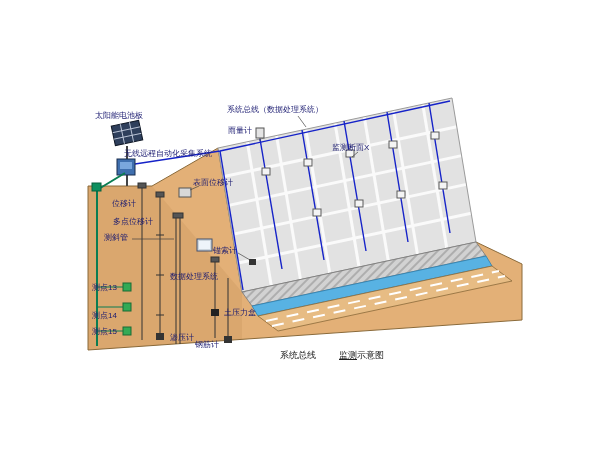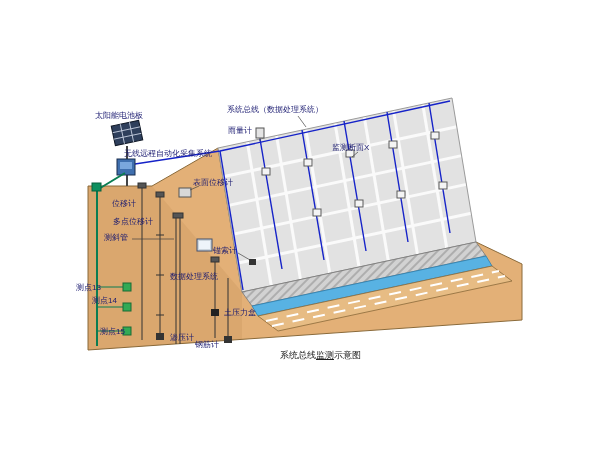--- a/index.html
+++ b/index.html
@@ -1,21 +1,21 @@
 <!DOCTYPE html>
 <html><head>
 <meta charset="utf-8">
 <style>
   html,body{margin:0;padding:0;background:#fff;}
   .stage{position:relative;width:544px;height:450px;background:#ffffff;overflow:hidden;
          font-family:"Liberation Sans",sans-serif;}
   svg{position:absolute;left:0;top:0;}
   .lbl{position:absolute;font-size:8px;line-height:1.1;color:#1a1a70;white-space:nowrap;z-index:5;}
   .caption{position:absolute;font-size:9px;color:#222;white-space:nowrap;z-index:5;}
-  .caption .u{text-decoration:underline;}
+  .caption .u{text-decoration:underline;margin-left:23px;}
 </style>
 </head>
 <body>
 
 <div class="stage">
 
   <svg width="600" height="450" viewBox="0 0 600 450">
     <defs>
       <pattern id="hatch" width="6" height="6" patternUnits="userSpaceOnUse" patternTransform="rotate(45)">
         <rect width="6" height="6" fill="#d2d2d2"></rect>
@@ -164,22 +164,22 @@
   <div class="lbl" style="left:227px;top:106px">系统总线（数据处理系统）</div>
   <div class="lbl" style="left:228px;top:127px">雨量计</div>
   <div class="lbl" style="left:332px;top:144px">监测断面X</div>
   <div class="lbl" style="left:124px;top:150px">无线远程自动化采集系统</div>
   <div class="lbl" style="left:193px;top:179px">表面位移计</div>
   <div class="lbl" style="left:112px;top:200px">位移计</div>
   <div class="lbl" style="left:113px;top:218px">多点位移计</div>
   <div class="lbl" style="left:104px;top:234px">测斜管</div>
   <div class="lbl" style="left:170px;top:273px">数据处理系统</div>
   <div class="lbl" style="left:213px;top:247px">锚索计</div>
-  <div class="lbl" style="left:76px;top:284px">测点13</div>
-  <div class="lbl" style="left:92px;top:297px">测点14</div>
-  <div class="lbl" style="left:100px;top:328px">测点15</div>
+  <div class="lbl" style="left:92px;top:284px">测点13</div>
+  <div class="lbl" style="left:92px;top:312px">测点14</div>
+  <div class="lbl" style="left:92px;top:328px">测点15</div>
   <div class="lbl" style="left:224px;top:309px">土压力盒</div>
   <div class="lbl" style="left:170px;top:334px">渗压计</div>
   <div class="lbl" style="left:195px;top:341px">钢筋计</div>
 
   <div class="caption" style="left:280px;top:349px"><span>系统总线</span><span class="u">监测</span><span>示意图</span></div>
 
 </div>
 
 </body></html>

